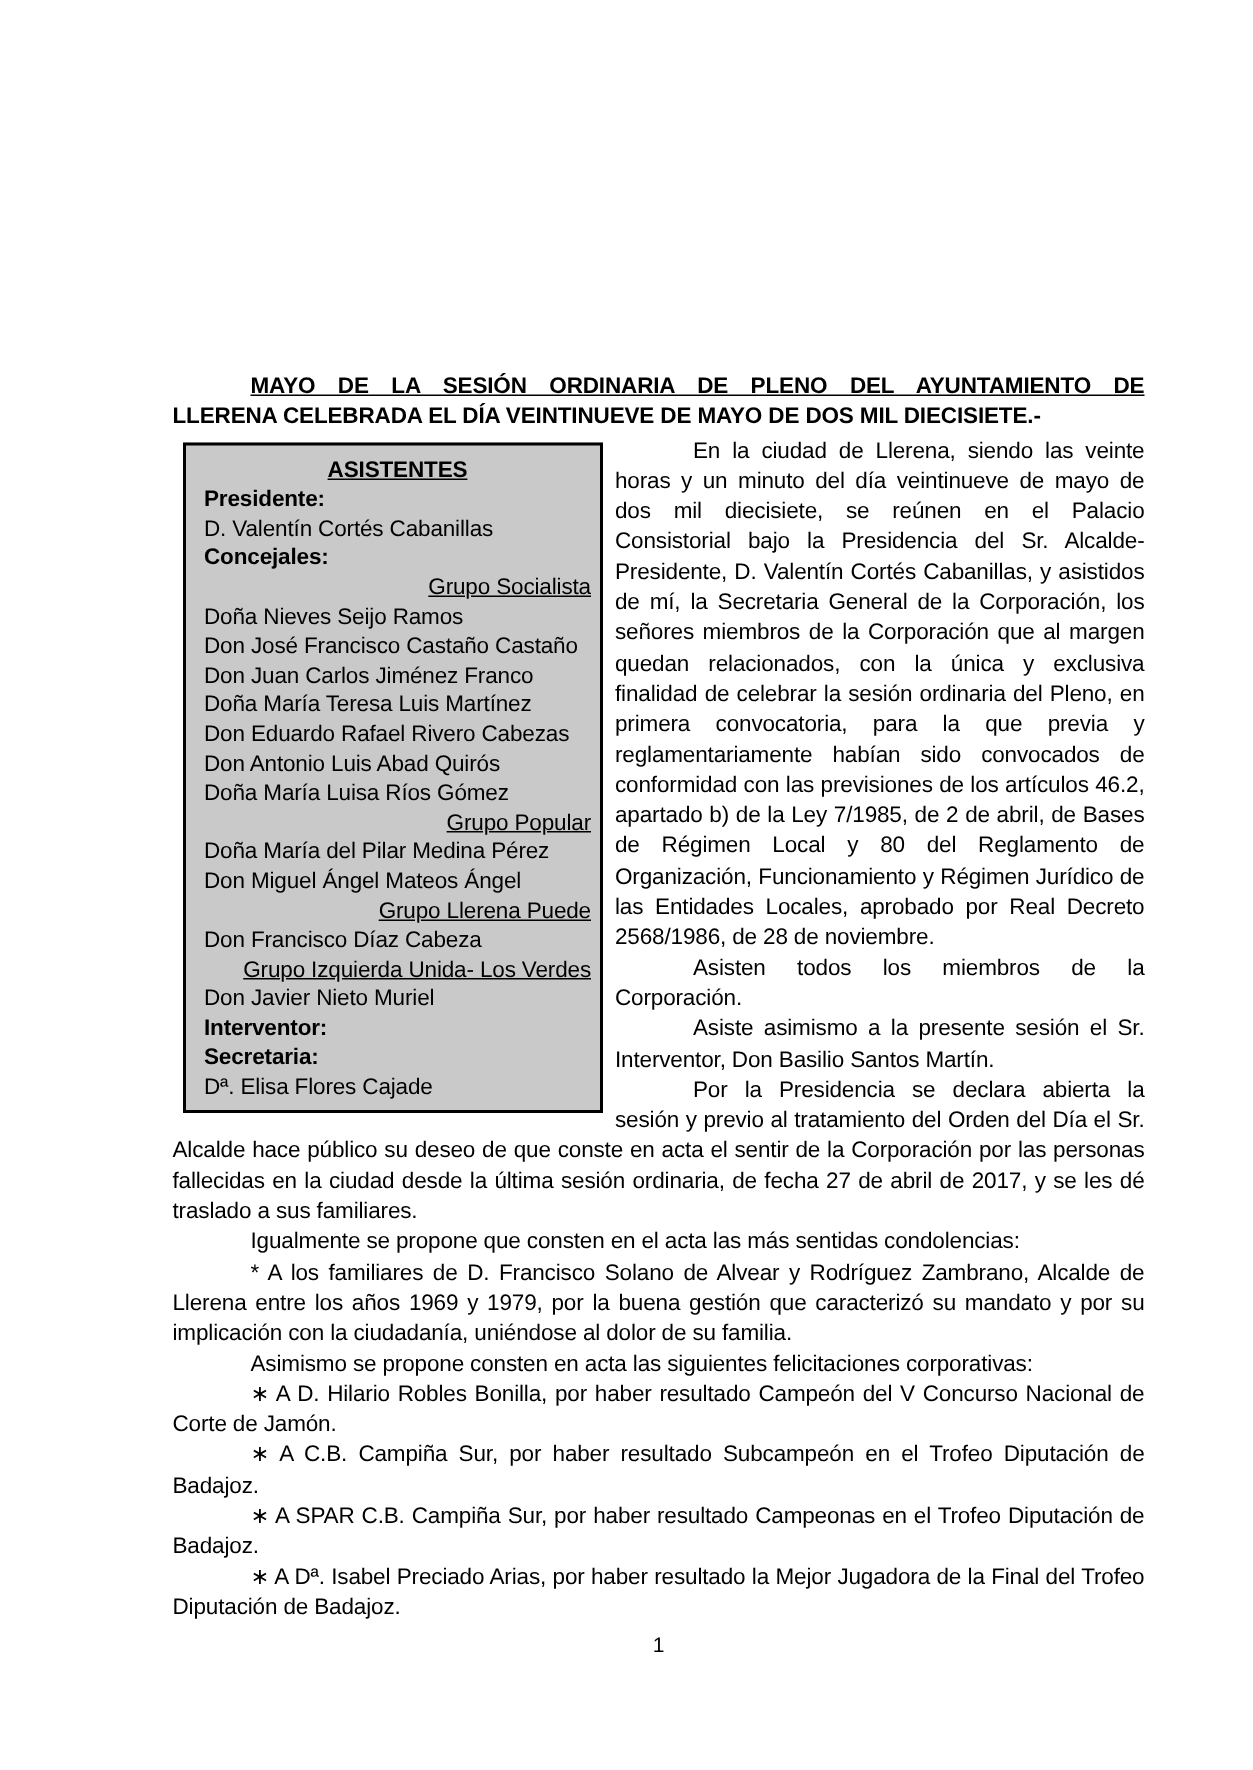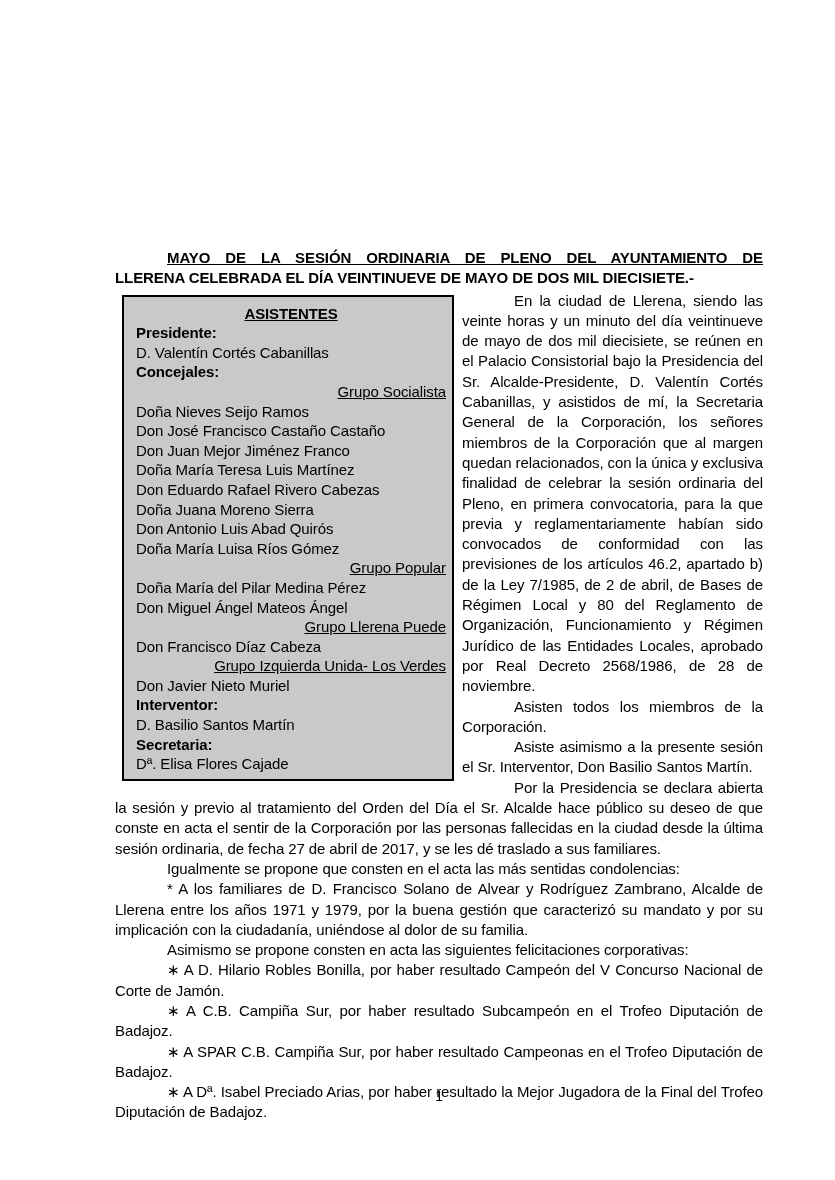--- a/index.html
+++ b/index.html
@@ -34,21 +34,21 @@
     text-align-last: justify;
     text-decoration: underline;
     text-indent: 52px;
   }
   .title .l2 {
     text-align: left;
   }
   .flow { margin-top: 2px; }
   .attbox {
     float: left;
-    width: 332px;
+    width: 280px;
     background: var(--box-bg);
     border: 2px solid var(--box-border);
     margin: 4px 8px 6px 7px;
     padding: 7px 6px 5px 12px;
     line-height: 19.6px;
   }
   .attbox .heading {
     text-align: center;
     font-weight: bold;
     text-decoration: underline;
@@ -84,46 +84,44 @@
     <div class="flow">
       <div class="attbox">
         <div class="heading">ASISTENTES</div>
         <div id="att-list">
             <div class="att bold">Presidente:</div>
             <div class="att normal">D. Valentín Cortés Cabanillas</div>
             <div class="att bold">Concejales:</div>
             <div class="att underline">Grupo Socialista</div>
             <div class="att normal">Doña Nieves Seijo Ramos</div>
             <div class="att normal">Don José Francisco Castaño Castaño</div>
-            <div class="att normal">Don Juan Mejor Jiménez Franco</div>
+            <div class="att normal">Don Juan Carlos Jiménez Franco</div>
             <div class="att normal">Doña María Teresa Luis Martínez</div>
             <div class="att normal">Don Eduardo Rafael Rivero Cabezas</div>
-            <div class="att normal">Doña Juana Moreno Sierra</div>
             <div class="att normal">Don Antonio Luis Abad Quirós</div>
             <div class="att normal">Doña María Luisa Ríos Gómez</div>
             <div class="att underline">Grupo Popular</div>
             <div class="att normal">Doña María del Pilar Medina Pérez</div>
             <div class="att normal">Don Miguel Ángel Mateos Ángel</div>
             <div class="att underline">Grupo Llerena Puede</div>
             <div class="att normal">Don Francisco Díaz Cabeza</div>
             <div class="att underline">Grupo Izquierda Unida- Los Verdes</div>
             <div class="att normal">Don Javier Nieto Muriel</div>
             <div class="att bold">Interventor:</div>
-            <div class="att normal">D. Basilio Santos Martín</div>
             <div class="att bold">Secretaria:</div>
             <div class="att normal">Dª. Elisa Flores Cajade</div>
           </div>
       </div>
       <div id="para-container">
           <p class="para">En la ciudad de Llerena, siendo las veinte horas y un minuto del día veintinueve de mayo de dos mil diecisiete, se reúnen en el Palacio Consistorial bajo la Presidencia del Sr. Alcalde-Presidente, D. Valentín Cortés Cabanillas, y asistidos de mí, la Secretaria General de la Corporación, los señores miembros de la Corporación que al margen quedan relacionados, con la única y exclusiva finalidad de celebrar la sesión ordinaria del Pleno, en primera convocatoria, para la que previa y reglamentariamente habían sido convocados de conformidad con las previsiones de los artículos 46.2, apartado b) de la Ley 7/1985, de 2 de abril, de Bases de Régimen Local y 80 del Reglamento de Organización, Funcionamiento y Régimen Jurídico de las Entidades Locales, aprobado por Real Decreto 2568/1986, de 28 de noviembre.</p>
           <p class="para">Asisten todos los miembros de la Corporación.</p>
           <p class="para">Asiste asimismo a la presente sesión el Sr. Interventor, Don Basilio Santos Martín.</p>
           <p class="para">Por la Presidencia se declara abierta la sesión y previo al tratamiento del Orden del Día el Sr. Alcalde hace público su deseo de que conste en acta el sentir de la Corporación por las personas fallecidas en la ciudad desde la última sesión ordinaria, de fecha 27 de abril de 2017, y se les dé traslado a sus familiares.</p>
           <p class="para">Igualmente se propone que consten en el acta las más sentidas condolencias:</p>
-          <p class="para">* A los familiares de D. Francisco Solano de Alvear y Rodríguez Zambrano, Alcalde de Llerena entre los años 1971 y 1979, por la buena gestión que caracterizó su mandato y por su implicación con la ciudadanía, uniéndose al dolor de su familia.</p>
+          <p class="para">* A los familiares de D. Francisco Solano de Alvear y Rodríguez Zambrano, Alcalde de Llerena entre los años 1969 y 1979, por la buena gestión que caracterizó su mandato y por su implicación con la ciudadanía, uniéndose al dolor de su familia.</p>
           <p class="para">Asimismo se propone consten en acta las siguientes felicitaciones corporativas:</p>
           <p class="para">∗ A D. Hilario Robles Bonilla, por haber resultado Campeón del V Concurso Nacional de Corte de Jamón.</p>
           <p class="para">∗ A C.B. Campiña Sur, por haber resultado Subcampeón en el Trofeo Diputación de Badajoz.</p>
           <p class="para">∗ A SPAR C.B. Campiña Sur, por haber resultado Campeonas en el Trofeo Diputación de Badajoz.</p>
           <p class="para">∗ A Dª. Isabel Preciado Arias, por haber resultado la Mejor Jugadora de la Final del Trofeo Diputación de Badajoz.</p>
         </div>
     </div>
 
   </div>
 

